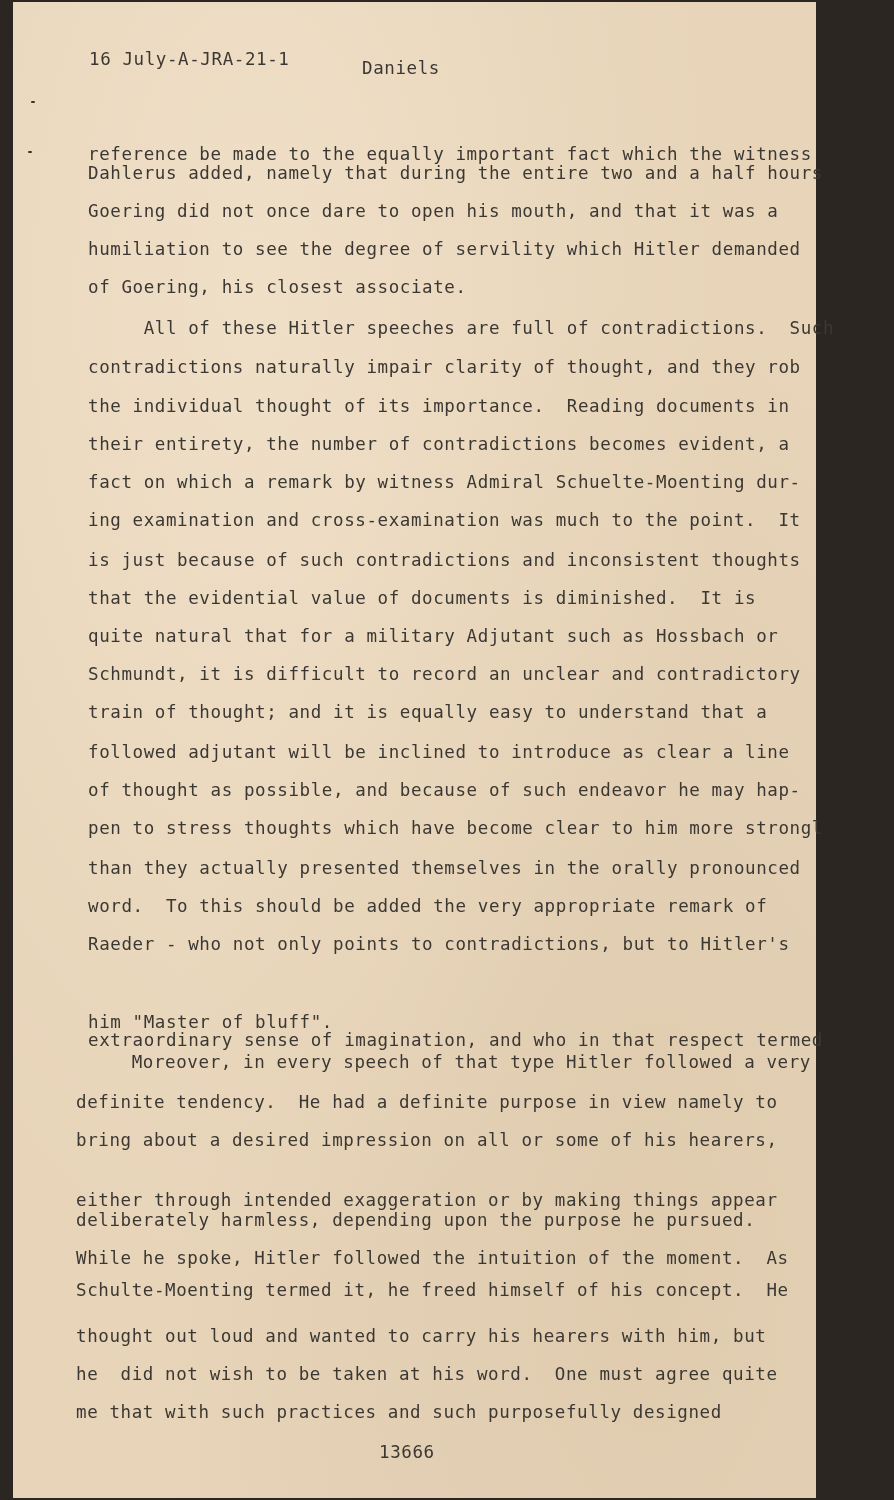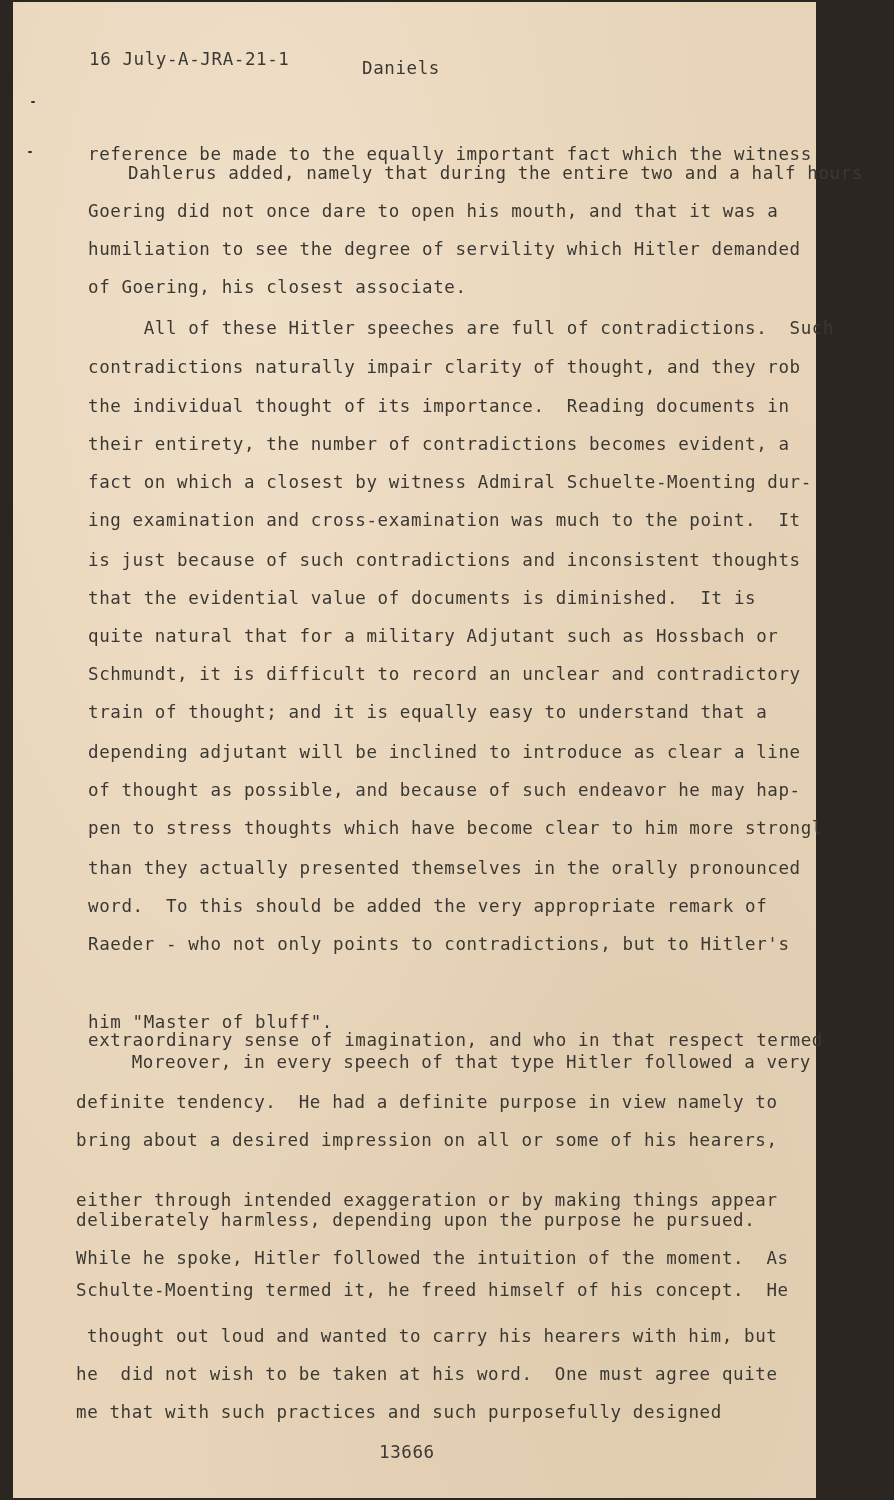--- a/index.html
+++ b/index.html
@@ -46,49 +46,49 @@
 
 <div class="page">
   <div class="mark" style="left:18px; top:99px;"></div>
   <div class="mark" style="left:15px; top:149px;"></div>
 
   <div class="line header-left">16 July-A-JRA-21-1</div>
   <div class="line header-right">Daniels</div>
 
   <div id="body-text">
       <div class="line" style="top: 122px; left: 75px; margin-top: 20px;">reference be made to the equally important fact which the witness</div>
-      <div class="line" style="top: 161px; left: 75px; margin-left: 40px;">Dahlerus added, namely that during the entire two and a half hours</div>
+      <div class="line" style="top: 161px; left: 75px;">Dahlerus added, namely that during the entire two and a half hours</div>
       <div class="line" style="top: 199px; left: 75px;">Goering did not once dare to open his mouth, and that it was a</div>
       <div class="line" style="top: 237px; left: 75px;">humiliation to see the degree of servility which Hitler demanded</div>
       <div class="line" style="top: 275px; left: 75px;">of Goering, his closest associate.</div>
       <div class="line" style="top: 316px; left: 75px;">     All of these Hitler speeches are full of contradictions.  Such</div>
       <div class="line" style="top: 355px; left: 75px;">contradictions naturally impair clarity of thought, and they rob</div>
       <div class="line" style="top: 394px; left: 75px;">the individual thought of its importance.  Reading documents in</div>
       <div class="line" style="top: 432px; left: 75px;">their entirety, the number of contradictions becomes evident, a</div>
-      <div class="line" style="top: 470px; left: 75px;">fact on which a closest by witness Admiral Schuelte-Moenting dur-</div>
+      <div class="line" style="top: 470px; left: 75px;">fact on which a remark by witness Admiral Schuelte-Moenting dur-</div>
       <div class="line" style="top: 508px; left: 75px;">ing examination and cross-examination was much to the point.  It</div>
       <div class="line" style="top: 548px; left: 75px;">is just because of such contradictions and inconsistent thoughts</div>
       <div class="line" style="top: 586px; left: 75px; text-align: right;">that the evidential value of documents is diminished.  It is</div>
       <div class="line" style="top: 624px; left: 75px;">quite natural that for a military Adjutant such as Hossbach or</div>
       <div class="line" style="top: 662px; left: 75px;">Schmundt, it is difficult to record an unclear and contradictory</div>
       <div class="line" style="top: 700px; left: 75px;">train of thought; and it is equally easy to understand that a</div>
-      <div class="line" style="top: 740px; left: 75px;">depending adjutant will be inclined to introduce as clear a line</div>
+      <div class="line" style="top: 740px; left: 75px;">followed adjutant will be inclined to introduce as clear a line</div>
       <div class="line" style="top: 778px; left: 75px; text-align: center;">of thought as possible, and because of such endeavor he may hap-</div>
       <div class="line" style="top: 816px; left: 75px;">pen to stress thoughts which have become clear to him more strongl</div>
       <div class="line" style="top: 856px; left: 75px;">than they actually presented themselves in the orally pronounced</div>
       <div class="line" style="top: 894px; left: 75px;">word.  To this should be added the very appropriate remark of</div>
       <div class="line" style="top: 932px; left: 75px;">Raeder - who not only points to contradictions, but to Hitler's</div>
       <div class="line" style="top: 1028px; left: 75px; text-align: center;">extraordinary sense of imagination, and who in that respect termed</div>
       <div class="line" style="top: 1010px; left: 75px;">him "Master of bluff".</div>
       <div class="line" style="top: 1050px; left: 63px;">     Moreover, in every speech of that type Hitler followed a very</div>
       <div class="line" style="top: 1090px; left: 63px;">definite tendency.  He had a definite purpose in view namely to</div>
       <div class="line" style="top: 1128px; left: 63px;">bring about a desired impression on all or some of his hearers,</div>
       <div class="line" style="top: 1168px; left: 63px; margin-top: 20px;">either through intended exaggeration or by making things appear</div>
       <div class="line" style="top: 1208px; left: 63px;">deliberately harmless, depending upon the purpose he pursued.</div>
       <div class="line" style="top: 1246px; left: 63px;">While he spoke, Hitler followed the intuition of the moment.  As</div>
       <div class="line" style="top: 1278px; left: 63px;">Schulte-Moenting termed it, he freed himself of his concept.  He</div>
-      <div class="line" style="top: 1324px; left: 74px;">thought out loud and wanted to carry his hearers with him, but</div>
+      <div class="line" style="top: 1324px; left: 63px;">thought out loud and wanted to carry his hearers with him, but</div>
       <div class="line" style="top: 1362px; left: 63px;">he  did not wish to be taken at his word.  One must agree quite</div>
       <div class="line" style="top: 1400px; left: 63px;">me that with such practices and such purposefully designed</div>
     </div>
 
   <div class="line page-number">13666</div>
 </div>
 
 </body></html>

